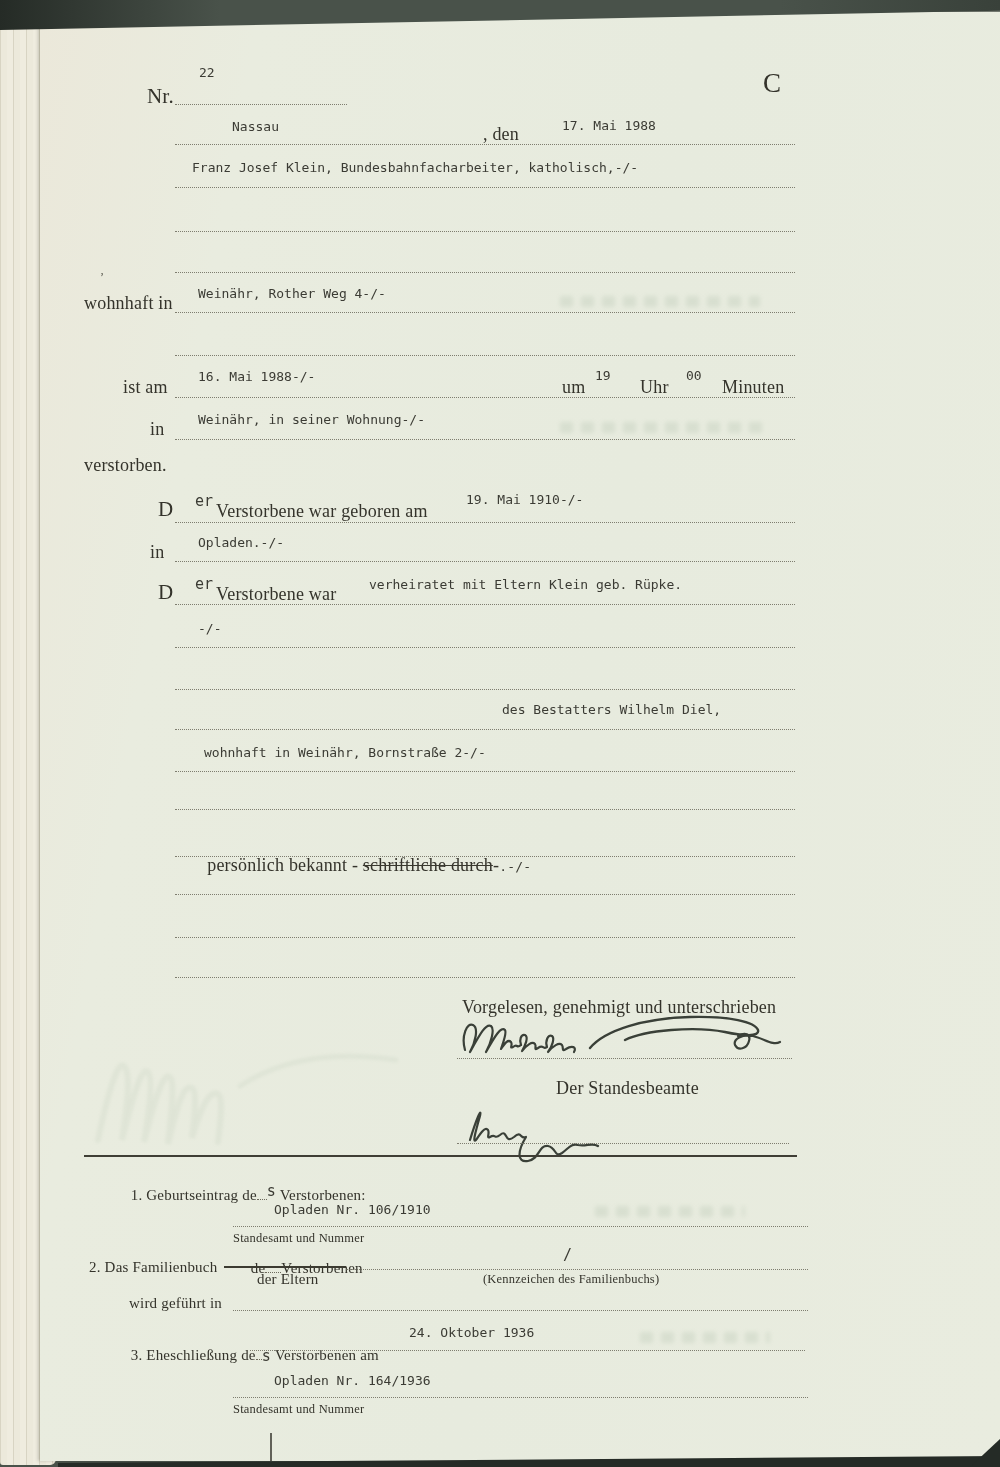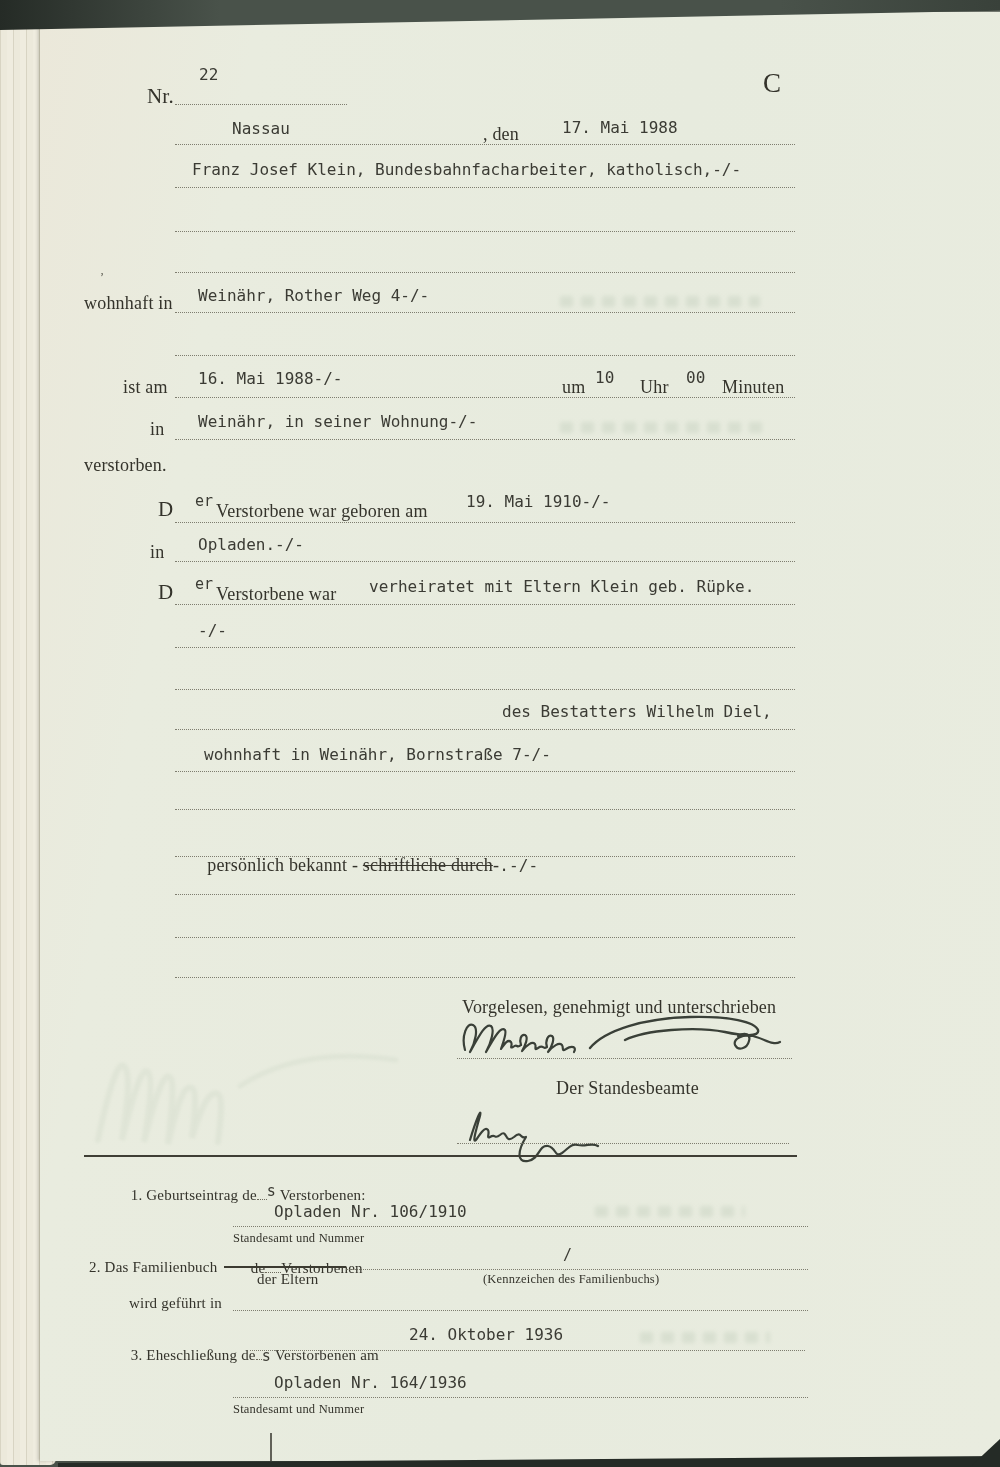--- a/index.html
+++ b/index.html
@@ -30,21 +30,21 @@
   .strip-bottom{position:absolute;bottom:0;left:58px;right:0;height:14px;z-index:4;
     background:var(--surround-dark);
     clip-path:polygon(0 72%,100% 22%,100% 100%,0 100%);}
   .corner-br{position:absolute;right:0;bottom:0;width:30px;height:28px;z-index:5;
     background:var(--surround-dark);clip-path:polygon(100% 0,100% 100%,0 100%);}
   
   .content{position:absolute;inset:0;z-index:6;}
   .serif{font-family:"Liberation Serif","DejaVu Serif",serif;color:var(--ink);
          font-size:18px;line-height:1.15;letter-spacing:.2px;white-space:pre;}
   .mono{font-family:"DejaVu Sans Mono","Liberation Mono",monospace;color:var(--typed);
-        font-size:16px;line-height:1.1;white-space:pre;}
+        font-size:13px;line-height:1.1;white-space:pre;}
   .mono.sm{font-size:15px;}
   .serif.sm{font-size:15px;}
   .serif.xs{font-size:12.5px;letter-spacing:.2px;}
   .serif.big{font-size:21px;}
   .serif.corner{font-size:27px;}
   .dotline{border-bottom:1.6px dotted var(--dot);opacity:.85;}
   .solidline{border-top:2px solid #3f3e35;}
   .strike{text-decoration:line-through;text-decoration-thickness:1.4px;text-decoration-color:#3a392f;}
   .dotfill{display:inline-block;border-bottom:1.4px dotted var(--dot);height:.78em;}
   .sig path{fill:none;stroke:#3a4038;stroke-linecap:round;stroke-linejoin:round;}
@@ -95,21 +95,21 @@
     <div class="abs dotline" style="left:175px;top:272px;width:620px"></div>
 
     <span class="abs serif" style="left:84px;top:293px">wohnhaft in</span>
     <span class="abs mono" style="left:198px;top:287px">Weinähr, Rother Weg 4-/-</span>
     <div class="abs dotline" style="left:175px;top:312px;width:620px"></div>
     <div class="abs dotline" style="left:175px;top:355px;width:620px"></div>
 
     <span class="abs serif" style="left:123px;top:377px">ist am</span>
     <span class="abs mono" style="left:198px;top:370px">16. Mai 1988-/-</span>
     <span class="abs serif" style="left:562px;top:377px">um</span>
-    <span class="abs mono" style="left:595px;top:369px">10</span>
+    <span class="abs mono" style="left:595px;top:369px">19</span>
     <span class="abs serif" style="left:640px;top:377px">Uhr</span>
     <span class="abs mono" style="left:686px;top:369px">00</span>
     <span class="abs serif" style="left:722px;top:377px">Minuten</span>
     <div class="abs dotline" style="left:175px;top:397px;width:620px"></div>
 
     <span class="abs serif" style="left:150px;top:419px">in</span>
     <span class="abs mono" style="left:198px;top:413px">Weinähr, in seiner Wohnung-/-</span>
     <div class="abs dotline" style="left:175px;top:439px;width:620px"></div>
     <span class="abs serif" style="left:84px;top:455px">verstorben.</span>
 
@@ -126,21 +126,21 @@
     <span class="abs mono sm" style="left:195px;top:576px">er</span>
     <span class="abs serif" style="left:216px;top:584px">Verstorbene war</span>
     <span class="abs mono" style="left:369px;top:578px">verheiratet mit Eltern Klein geb. Rüpke.</span>
     <div class="abs dotline" style="left:175px;top:604px;width:620px"></div>
     <span class="abs mono" style="left:198px;top:622px">-/-</span>
     <div class="abs dotline" style="left:175px;top:647px;width:620px"></div>
     <div class="abs dotline" style="left:175px;top:689px;width:620px"></div>
 
     <span class="abs mono" style="left:502px;top:703px">des Bestatters Wilhelm Diel,</span>
     <div class="abs dotline" style="left:175px;top:729px;width:620px"></div>
-    <span class="abs mono" style="left:204px;top:746px">wohnhaft in Weinähr, Bornstraße 7-/-</span>
+    <span class="abs mono" style="left:204px;top:746px">wohnhaft in Weinähr, Bornstraße 2-/-</span>
     <div class="abs dotline" style="left:175px;top:771px;width:620px"></div>
     <div class="abs dotline" style="left:175px;top:809px;width:620px"></div>
 
     <div class="abs serif" style="left:179px;top:834px">
       <span>persönlich bekannt - </span><span class="strike">schriftliche durch</span><span>-</span><span class="mono">.-/-</span>
     </div>
     <div class="abs dotline" style="left:175px;top:856px;width:620px"></div>
     <div class="abs dotline" style="left:175px;top:894px;width:620px"></div>
     <div class="abs dotline" style="left:175px;top:937px;width:620px"></div>
     <div class="abs dotline" style="left:175px;top:977px;width:620px"></div>

